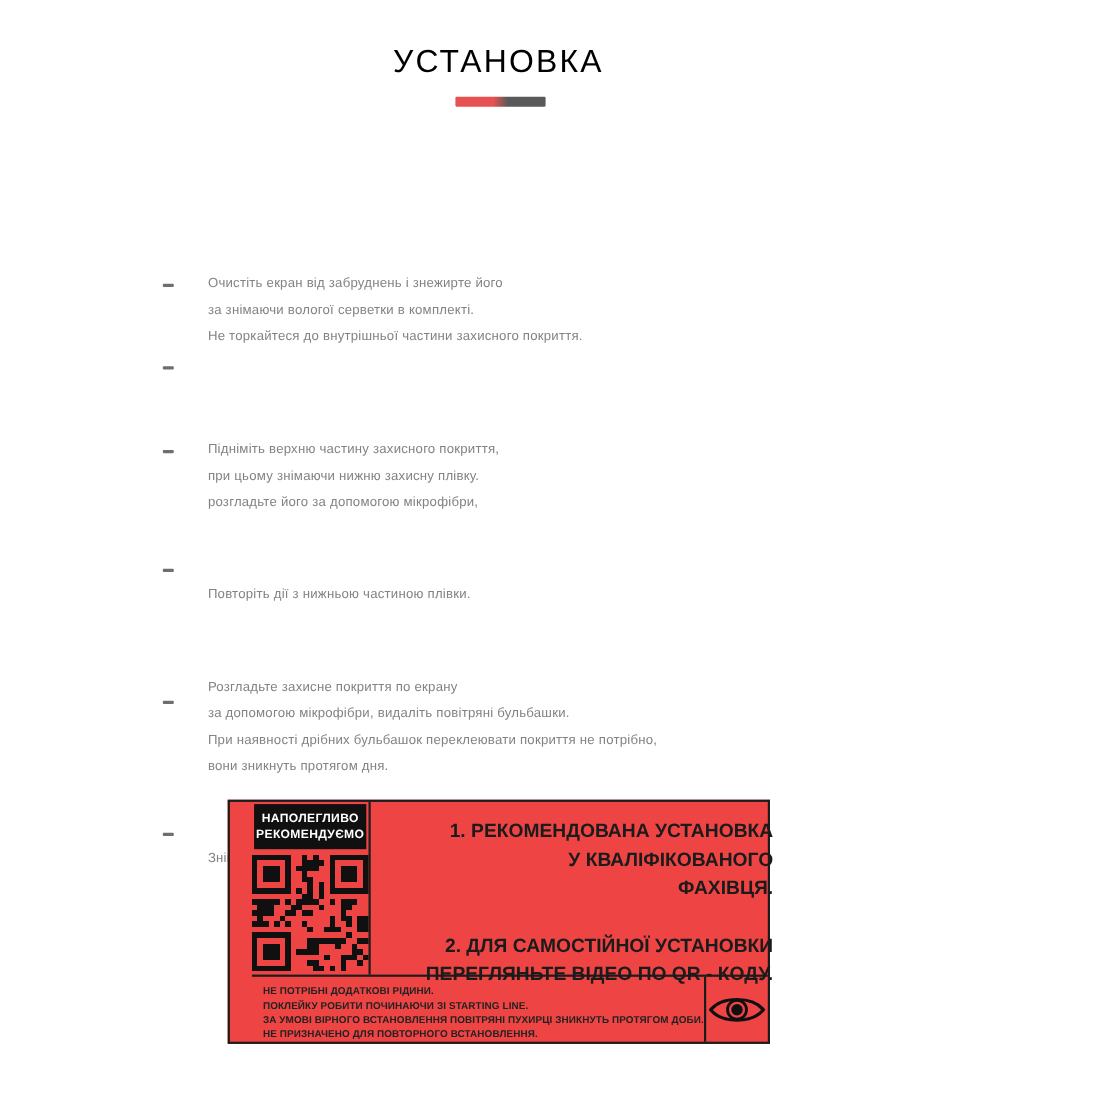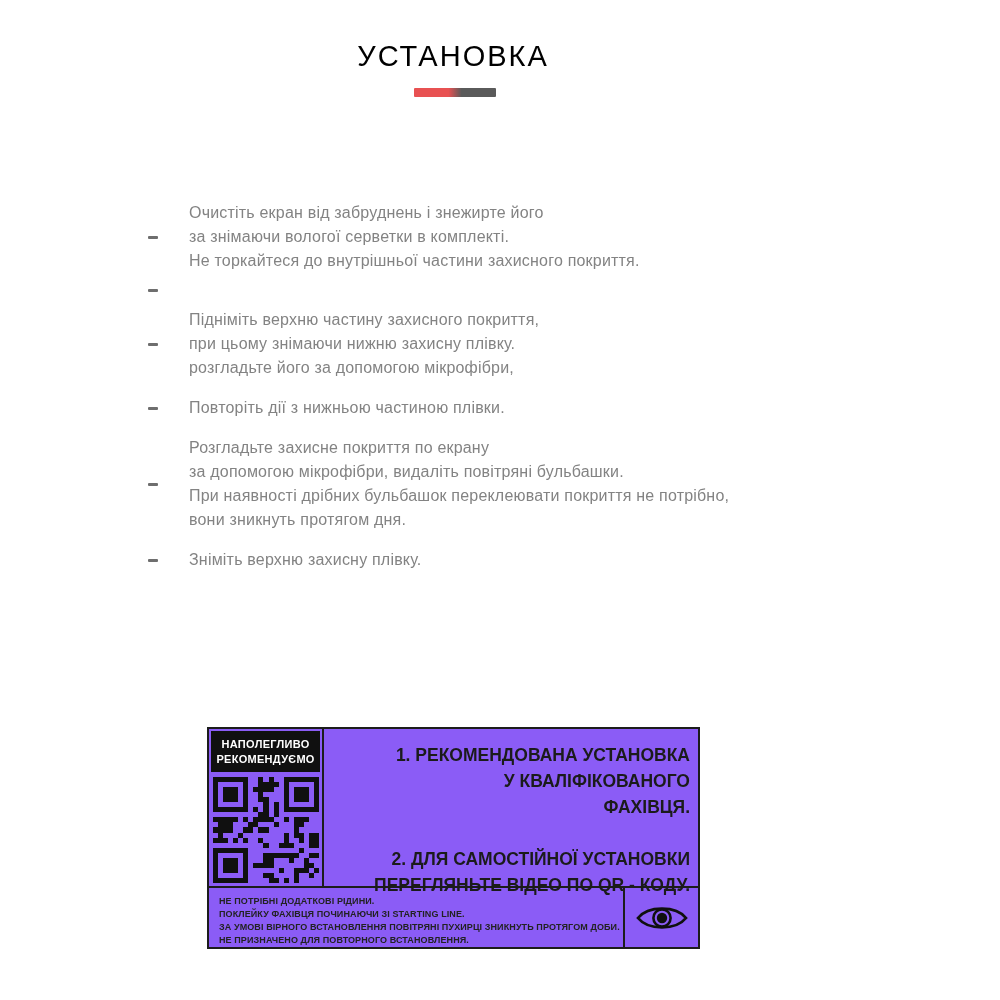--- a/index.html
+++ b/index.html
@@ -17,28 +17,28 @@
   .title-divider{
     position:absolute;left:414px;top:88px;width:82px;height:9px;
     background:linear-gradient(to right,#e85152 0%,#e85152 42%,#5a5a5a 58%,#5a5a5a 100%);
     border-radius:1px;
   }
 
   
   .instr-list{position:absolute;left:148px;top:201px;}
   .instr{display:flex;align-items:center;margin-bottom:16px;}
   .dash{width:10px;height:3px;background:#6e6e6e;margin-right:31px;flex-shrink:0;border-radius:1px;}
-  .instr-text{font-size:16px;line-height:24px;color:#838383;letter-spacing:0.2px;}
+  .instr-text{font-size:12px;line-height:24px;color:#838383;letter-spacing:0.2px;margin-top:44px;}
   .instr-text div{white-space:nowrap;}
 
   
   .rec-box{
     position:absolute;left:207px;top:727px;width:493px;height:222px;
-    border:2.5px solid #1c1c1c;box-sizing:border-box;background:#8b5cf6;
-    display:flex;flex-direction:column;
+    border:2.5px solid #1c1c1c;box-sizing:border-box;background:#ef4444;
+    display:flex;flex-direction:column;padding-left:20px;
   }
   .rec-top{flex:1;display:flex;border-bottom:2.5px solid #1c1c1c;min-height:0;}
   .rec-left{width:131px;border-right:2.5px solid #1c1c1c;box-sizing:border-box;
     display:flex;flex-direction:column;align-items:center;}
   .rec-label{
     margin:2px;width:calc(100% - 4px);height:41px;background:#101010;color:#ffffff;
     display:flex;flex-direction:column;align-items:center;justify-content:center;
     font-size:11px;font-weight:bold;line-height:15px;letter-spacing:0.3px;box-sizing:border-box;
   }
   .qr-wrap{margin-top:3px;}
@@ -335,21 +335,21 @@
           </div>
           <div class="rec-item">
             <div>2. ДЛЯ САМОСТІЙНОЇ УСТАНОВКИ</div>
             <div>ПЕРЕГЛЯНЬТЕ ВІДЕО ПО QR - КОДУ.</div>
           </div>
         </div>
     </div>
     <div class="rec-footer">
       <div class="rec-footer-text">
           <div>НЕ ПОТРІБНІ ДОДАТКОВІ РІДИНИ.</div>
-          <div>ПОКЛЕЙКУ ФАХІВЦЯ ПОЧИНАЮЧИ ЗІ STARTING LINE.</div>
+          <div>ПОКЛЕЙКУ РОБИТИ ПОЧИНАЮЧИ ЗІ STARTING LINE.</div>
           <div>ЗА УМОВІ ВІРНОГО ВСТАНОВЛЕННЯ  ПОВІТРЯНІ ПУХИРЦІ ЗНИКНУТЬ  ПРОТЯГОМ ДОБИ.</div>
           <div>НЕ ПРИЗНАЧЕНО ДЛЯ ПОВТОРНОГО ВСТАНОВЛЕННЯ.</div>
         </div>
       <div class="eye-cell">
         <svg width="52" height="32" viewBox="0 0 52 32">
           <path d="M2 16 C 12 3.5, 40 3.5, 50 16 C 40 28.5, 12 28.5, 2 16 Z" fill="none" stroke="#101010" stroke-width="2.8"></path>
           <circle cx="26" cy="16" r="8.6" fill="none" stroke="#101010" stroke-width="2.6"></circle>
           <circle cx="26" cy="16" r="5.2" fill="#101010"></circle>
         </svg>
       </div>

